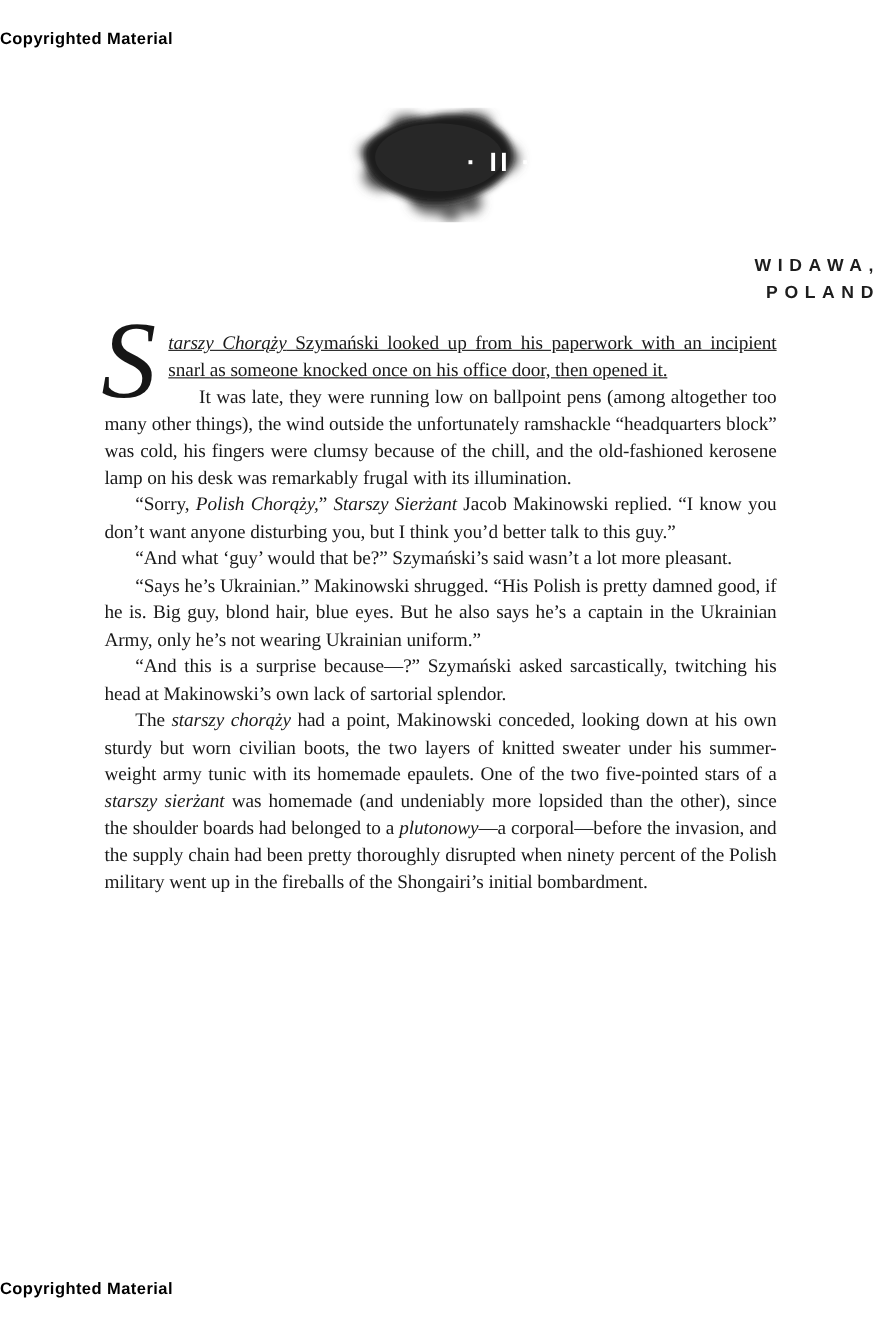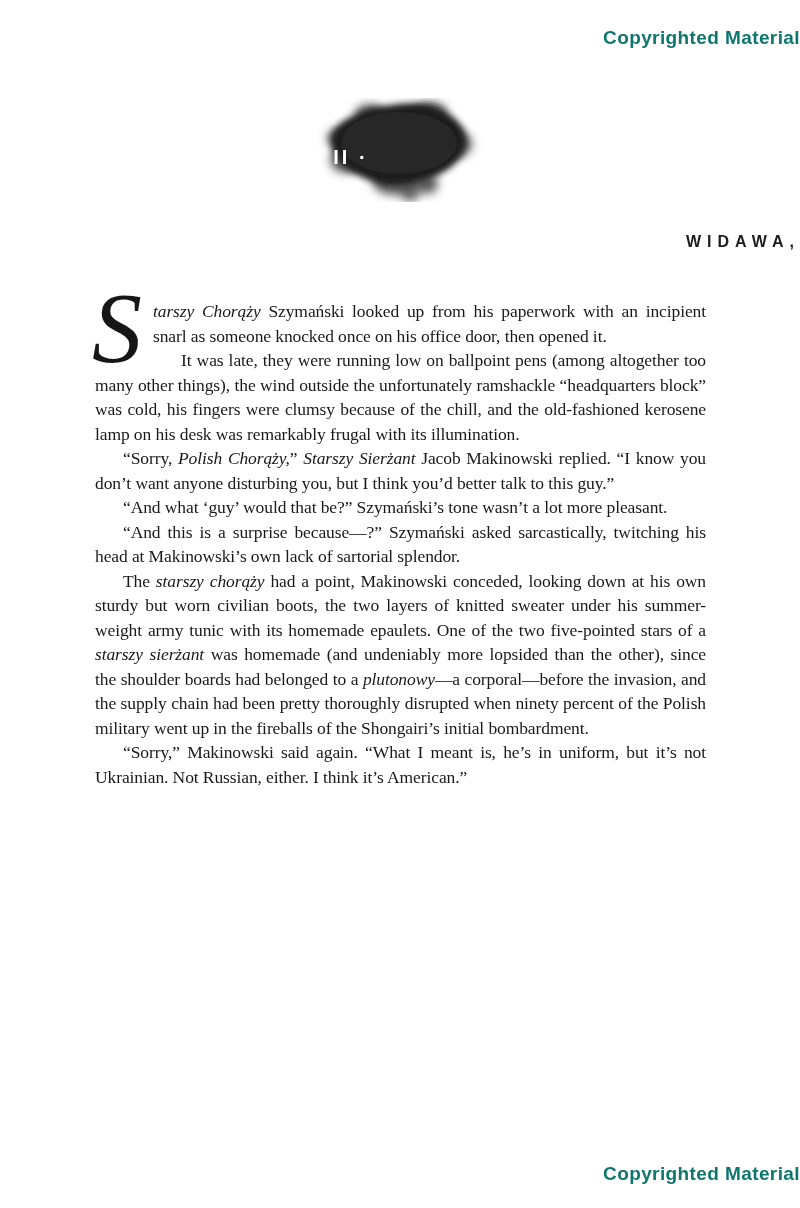--- a/index.html
+++ b/index.html
@@ -5,43 +5,43 @@
   html, body { margin: 0; padding: 0; }
   body {
     width: 800px; height: 1208px;
     background: #ffffff;
     position: relative;
     font-family: "Liberation Serif", serif;
     overflow: hidden;
   }
   .copyright {
     position: absolute; left: 0; width: 100%;
-    text-align: right;
+    text-align: left;
     font-family: "Liberation Sans", sans-serif;
     font-weight: bold;
-    font-size: 19px;
+    font-size: 15px;
     letter-spacing: 0.4px;
-    color: #0f766e;
+    color: #000000;
   }
   .copyright.top { top: 27px; }
   .copyright.bottom { top: 1163px; }
 
   .ornament {
     position: absolute; top: 98px; left: 0; width: 100%;
     display: flex; justify-content: center;
   }
   .ornament-inner { position: relative; width: 170px; height: 104px; }
   .ornament-inner svg { position: absolute; top: 0; left: 0; }
   .ornament-label {
-    position: absolute; top: 48px; left: 0; width: 100%;
-    text-align: left;
+    position: absolute; top: 36px; left: 0; width: 100%;
+    text-align: right;
     color: #ffffff;
     font-family: "Liberation Sans", sans-serif;
     font-weight: bold;
-    font-size: 20px;
+    font-size: 24px;
     letter-spacing: 3px;
   }
 
   .location {
     position: absolute; top: 229px; left: 0; width: 100%;
     text-align: right;
     font-family: "Liberation Sans", sans-serif;
     font-weight: bold;
     font-size: 16px;
     line-height: 25px;
@@ -55,21 +55,21 @@
     line-height: 24.5px;
     color: #191919;
     letter-spacing: -0.1px;
   }
   .para {
     margin: 0;
     text-align: justify;
     text-indent: 28px;
     hyphens: auto;
   }
-  .para.nodent { text-indent: 0; }
+  .para.nodent { text-indent: 0; text-decoration: underline; }
   .dcgroup { position: relative; }
   .dc-spacer { float: left; width: 58px; height: 73px; }
   .dropcap {
     position: absolute; left: -3px; top: -21px;
     font-size: 100px; line-height: 100px;
     font-style: italic;
     color: #161616;
     font-family: "Liberation Serif", serif;
   }
 </style>
@@ -101,29 +101,30 @@
       </g>
       <path filter="url(#f1)" fill="#1f1f1f" d="M83 6 C110 2 140 13 148 31 C156 47 146 66 125 76 C104 88 70 91 49 80 C28 71 13 55 17 38 C22 19 54 10 83 6 Z"></path>
       <ellipse cx="84" cy="45" rx="58" ry="31" fill="#272727"></ellipse>
     </svg>
     <div class="ornament-label">· II ·</div>
   </div>
 </div>
 
 <div class="location">
   <div>WIDAWA,</div>
+  <div>POLAND</div>
 </div>
 
 <div class="bodytext" id="bodytext">
     <div class="dcgroup">
       <span class="dc-spacer"></span>
       <span class="dropcap">S</span>
       <p class="para nodent"><em>tarszy Chorąży</em> Szymański looked up from his paperwork with an incipient snarl as someone knocked once on his office door, then opened it.</p>
       <p class="para">It was late, they were running low on ballpoint pens (among altogether too many other things), the wind outside the unfortunately ramshackle “headquarters block” was cold, his fingers were clumsy because of the chill, and the old-fashioned kerosene lamp on his desk was remarkably frugal with its illumination.</p>
     </div>
     <p class="para">“Sorry, <em>Polish Chorąży,</em>” <em>Starszy Sierżant</em> Jacob Makinowski replied. “I know you don’t want anyone disturbing you, but I think you’d better talk to this guy.”</p>
-    <p class="para">“And what ‘guy’ would that be?” Szymański’s tone wasn’t a lot more pleasant.</p>
+    <p class="para">“And what ‘guy’ would that be?” Szymański’s said wasn’t a lot more pleasant.</p>
+    <p class="para">“Says he’s Ukrainian.” Makinowski shrugged. “His Polish is pretty damned good, if he is. Big guy, blond hair, blue eyes. But he also says he’s a captain in the Ukrainian Army, only he’s not wearing Ukrainian uniform.”</p>
     <p class="para">“And this is a surprise because—?” Szymański asked sarcastically, twitching his head at Makinowski’s own lack of sartorial splendor.</p>
     <p class="para">The <em>starszy chorąży</em> had a point, Makinowski conceded, looking down at his own sturdy but worn civilian boots, the two layers of knitted sweater under his summer-weight army tunic with its homemade epaulets. One of the two five-pointed stars of a <em>starszy sierżant</em> was homemade (and undeniably more lopsided than the other), since the shoulder boards had belonged to a <em>plutonowy</em>—a corporal—before the invasion, and the supply chain had been pretty thoroughly disrupted when ninety percent of the Polish military went up in the fireballs of the Shongairi’s initial bombardment.</p>
-    <p class="para">“Sorry,” Makinowski said again. “What I meant is, he’s in uniform, but it’s not Ukrainian. Not Russian, either. I think it’s American.”</p>
   </div>
 
 <div class="copyright bottom">Copyrighted Material</div>
 
 </body></html>

